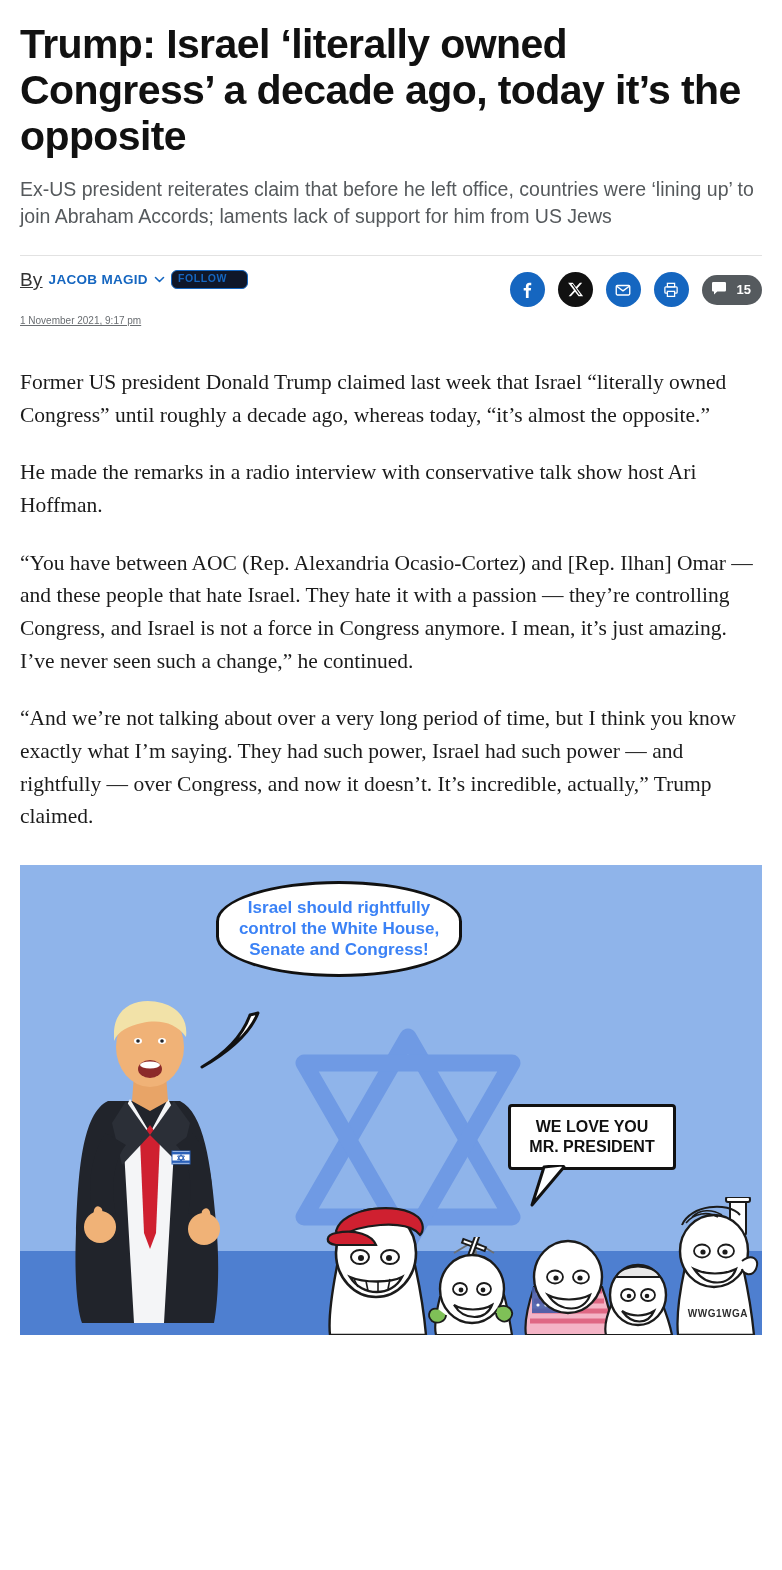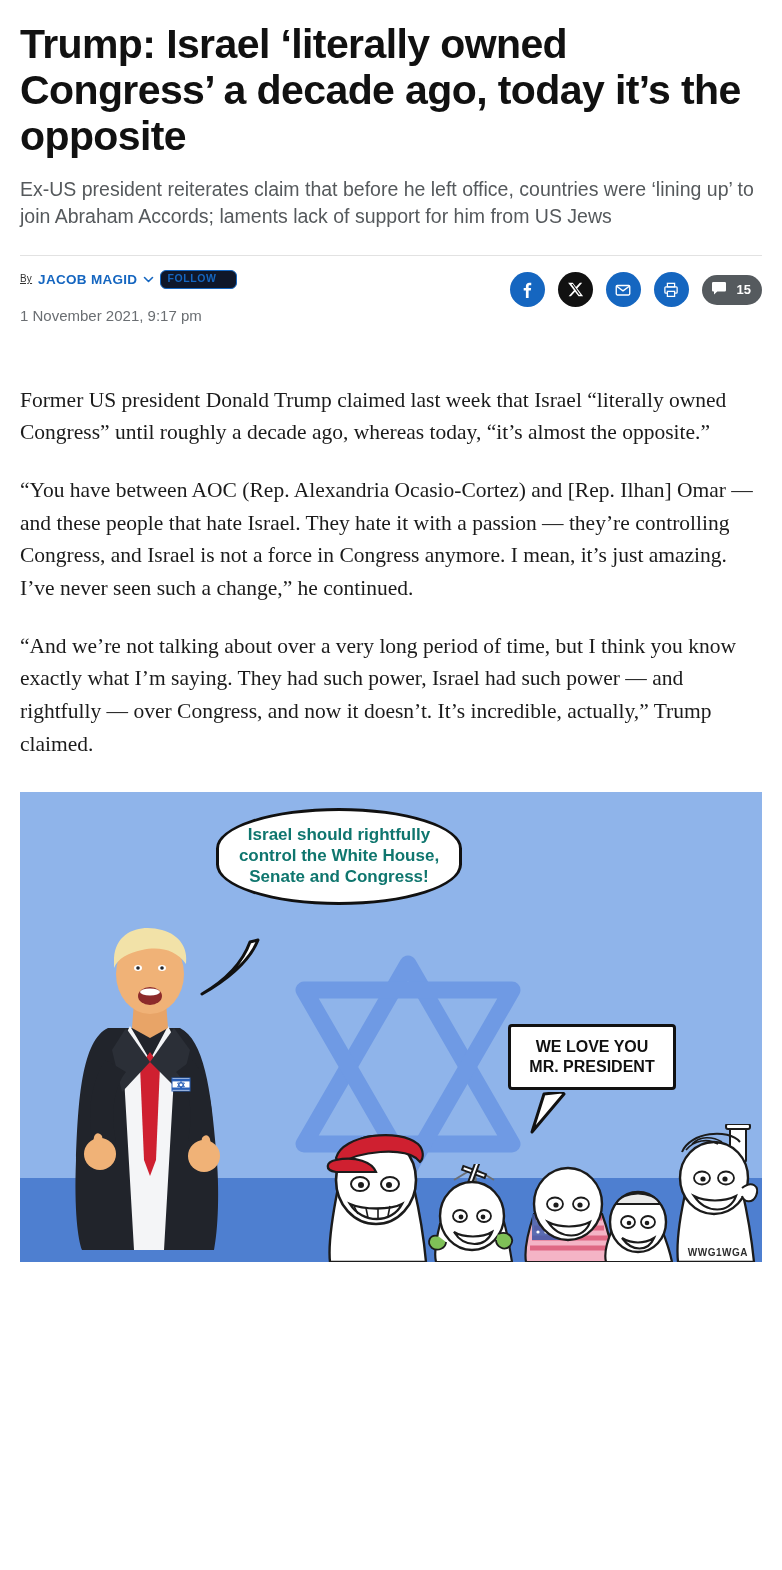--- a/index.html
+++ b/index.html
@@ -52,21 +52,21 @@
   }
   .byline-line1 {
     display: flex;
     align-items: center;
     gap: 6px;
     font-size: 13.5px;
     line-height: 1;
   }
   .by-word {
     color: #333333;
-    font-size: 10px;
+    font-size: 19px;
     letter-spacing: 0.2px;
     text-decoration: underline;
   }
   .author-name {
     color: #1566c0;
     font-weight: 700;
     font-size: 13.5px;
     letter-spacing: 0.3px;
     text-decoration: none;
     cursor: pointer;
@@ -85,23 +85,24 @@
     border-radius: 6px;
     font-size: 10.5px;
     font-weight: 700;
     letter-spacing: 0.6px;
     padding: 2px 20px 3px 6px;
     background: #0f172a;
     cursor: pointer;
     line-height: 1.1;
   }
   .timestamp {
-    margin-top: 18px;
-    font-size: 15px;
+    margin-top: 26px;
+    font-size: 10px;
     color: #6a6e72;
+    text-decoration: underline;
   }
   .share-row {
     display: flex;
     align-items: center;
     gap: 13px;
     padding-top: 2px;
   }
   .share-btn {
     width: 35px;
     height: 35px;
@@ -128,21 +129,21 @@
     color: #ffffff;
     font-size: 13px;
     font-weight: 600;
     cursor: pointer;
     justify-content: center;
   }
   .comment-pill .bubble {
     display: block;
   }
   article.body {
-    margin-top: 60px;
+    margin-top: 40px;
   }
   article.body p {
     font-family: "Liberation Serif", serif;
     font-size: 21.5px;
     line-height: 1.52;
     color: #1b1b1b;
     margin: 0 0 25px 0;
   }
   article.body p:last-child { margin-bottom: 0; }
 
@@ -167,56 +168,56 @@
   .star-wrap {
     position: absolute;
     left: 268px;
     top: 160px;
     width: 240px;
     height: 230px;
   }
   .watermark {
     position: absolute;
     right: 14px;
-    bottom: 4px;
+    bottom: 16px;
     font-family: "Liberation Sans", sans-serif;
     font-size: 10px;
     font-weight: 700;
     color: #2d2d2d;
     letter-spacing: 0.5px;
   }
   .speech {
     position: absolute;
     background: #ffffff;
     border: 3px solid #111111;
     border-radius: 50% / 42%;
     padding: 14px 18px;
     text-align: center;
     font-family: "Liberation Sans", sans-serif;
     font-weight: 700;
     font-size: 17px;
     line-height: 1.22;
-    color: #0f766e;
+    color: #3b82f6;
   }
   .speech-main {
     left: 196px;
     top: 16px;
     width: 246px;
   }
   .speech-tail {
     position: absolute;
     left: 176px;
     top: 146px;
     width: 70px;
     height: 60px;
   }
   .speech-box {
     position: absolute;
     left: 488px;
-    top: 232px;
+    top: 239px;
     width: 168px;
     background: #ffffff;
     border: 3px solid #111111;
     border-radius: 4px;
     padding: 10px 8px;
     text-align: center;
     font-family: "Liberation Sans", sans-serif;
     font-weight: 600;
     font-size: 16px;
     line-height: 1.25;
@@ -296,20 +297,21 @@
             <path d="M1 2.2a1.2 1.2 0 0 1 1.2-1.2h11.6A1.2 1.2 0 0 1 15 2.2v7.1a1.2 1.2 0 0 1-1.2 1.2H6.3L3 13.6v-3.1H2.2A1.2 1.2 0 0 1 1 9.3z" fill="#ffffff"></path>
           </svg>
         </span>
         <span>15</span>
       </div>
     </div>
   </div>
 
   <article class="body">
     <p>Former US president Donald Trump claimed last week that Israel “literally owned Congress” until roughly a decade ago, whereas today, “it’s almost the opposite.”</p>
+    <p>He made the remarks in a radio interview with conservative talk show host Ari Hoffman.</p>
     <p>“You have between AOC (Rep. Alexandria Ocasio-Cortez) and [Rep. Ilhan] Omar — and these people that hate Israel. They hate it with a passion — they’re controlling Congress, and Israel is not a force in Congress anymore. I mean, it’s just amazing. I’ve never seen such a change,” he continued.</p>
     <p>“And we’re not talking about over a very long period of time, but I think you know exactly what I’m saying. They had such power, Israel had such power — and rightfully — over Congress, and now it doesn’t. It’s incredible, actually,” Trump claimed.</p>
   </article>
 
   <figure class="figure">
     <div class="cartoon">
 
       <div class="floor"></div>
 
       <div class="star-wrap">

